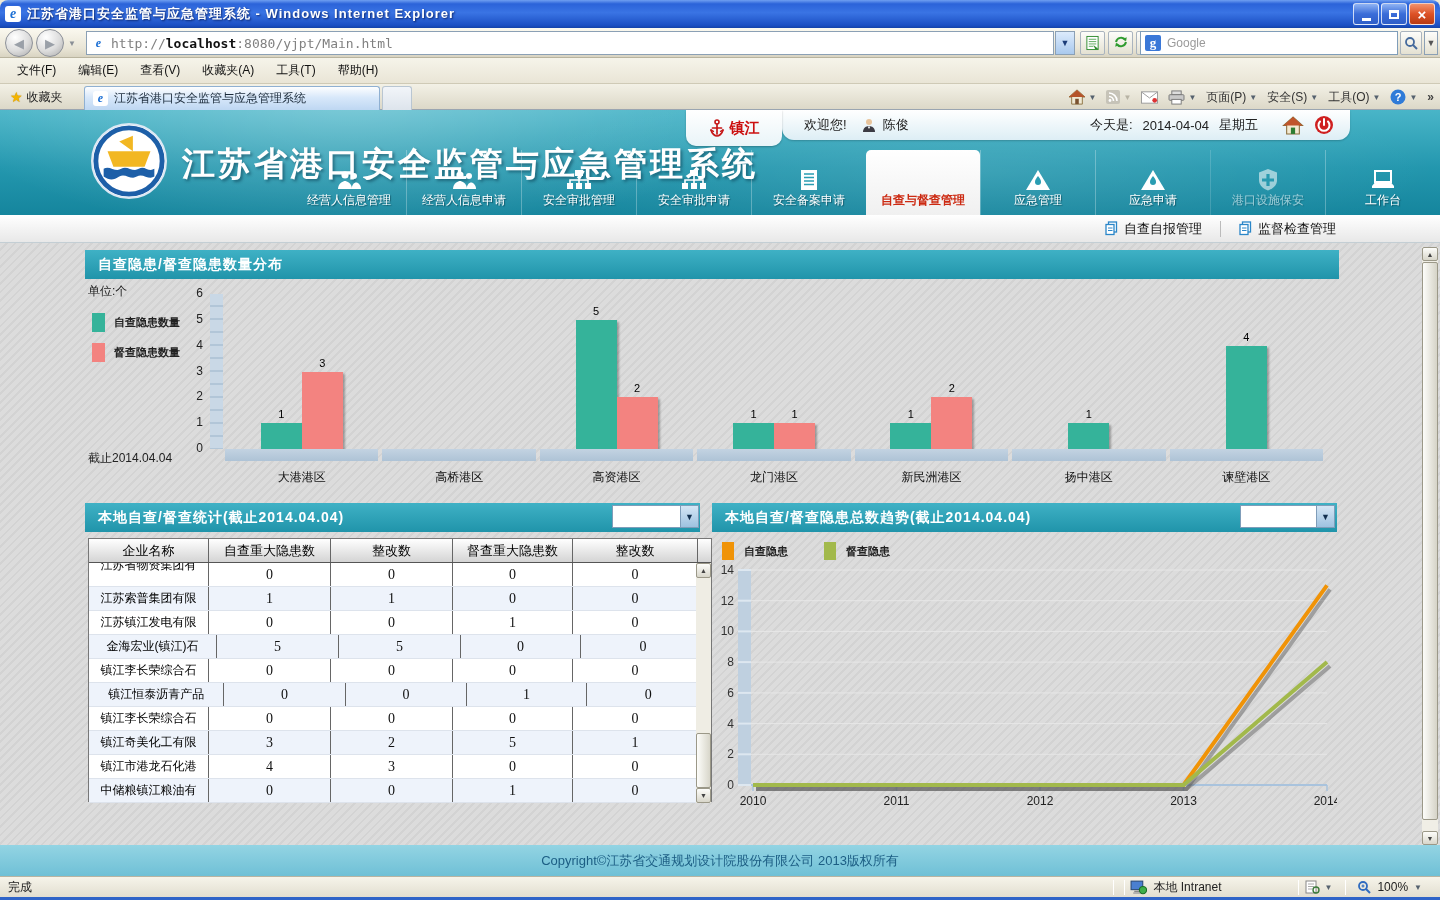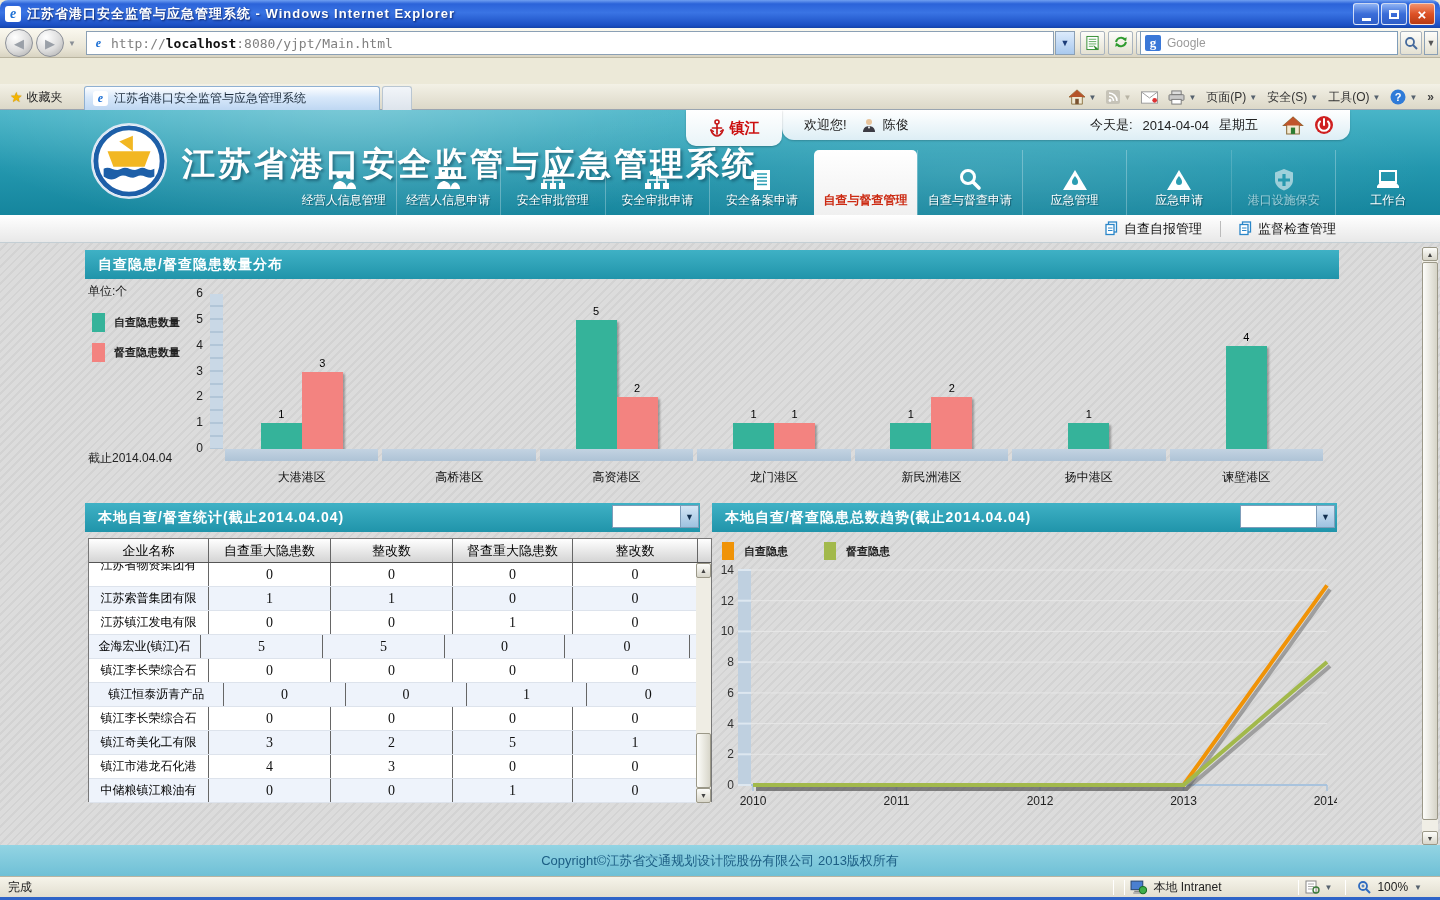--- a/index.html
+++ b/index.html
@@ -226,20 +226,28 @@
     </div>
     <span class="mini-btn" style="left:1400px;width:22px;">
       <svg width="14" height="14" viewBox="0 0 14 14">
           <circle cx="6" cy="6" r="4" fill="none" stroke="#456a9c" stroke-width="1.8"></circle>
           <path d="M9 9l4 4" stroke="#456a9c" stroke-width="2"></path>
         </svg>
     </span>
     <span class="dd-btn" style="position:absolute;left:1424px;top:3px;width:14px;height:24px;background:linear-gradient(180deg,#fdfdfa,#e4e1d2);color:#555;">▼</span>
   </div>
 
+  <div class="menubar">
+      <span class="menu-item">文件(F)</span>
+      <span class="menu-item">编辑(E)</span>
+      <span class="menu-item">查看(V)</span>
+      <span class="menu-item">收藏夹(A)</span>
+      <span class="menu-item">工具(T)</span>
+      <span class="menu-item">帮助(H)</span>
+    </div>
 
   <div class="favbar">
     <span class="fav-btn">
       <span class="star">★</span>
       <span>收藏夹</span>
     </span>
     <div class="tab">
       <span class="eicon" style="width:15px;height:15px;font-size:12px;">e</span>
       <span>江苏省港口安全监管与应急管理系统</span>
     </div>
@@ -406,29 +414,20 @@
             <span class="nav-icon">
               <svg width="26" height="26" viewBox="0 0 26 26">
                 <circle cx="11" cy="11" r="6.5" fill="none" stroke="#cc2a12" stroke-width="3"></circle>
                 <path d="M16 16l6 6" stroke="#cc2a12" stroke-width="3.6" stroke-linecap="round"></path>
               </svg>
             </span>
             <span class="nav-label">自查与督查管理</span>
           </div>
           <div class="nav-item ">
             <span class="nav-icon">
-              <svg width="26" height="26" viewBox="0 0 26 26">
-                <circle cx="11" cy="11" r="6.5" fill="none" stroke="#fff" stroke-width="3"></circle>
-                <path d="M16 16l6 6" stroke="#fff" stroke-width="3.6" stroke-linecap="round"></path>
-              </svg>
-            </span>
-            <span class="nav-label">自查与督查申请</span>
-          </div>
-          <div class="nav-item ">
-            <span class="nav-icon">
               <svg width="26" height="24" viewBox="0 0 26 24">
                 <path d="M13 2L25 22H1Z" fill="#fff"></path>
                 <path d="M13 8c2 2.5 3 4 3 6a3 3 0 0 1-6 0c0-2 1-3.5 3-6z" fill="#2a9db2"></path>
               </svg>
             </span>
             <span class="nav-label">应急管理</span>
           </div>
           <div class="nav-item ">
             <span class="nav-icon">
               <svg width="26" height="24" viewBox="0 0 26 24">
@@ -630,21 +629,21 @@
               <span class="t-num">0</span>
             </div>
             <div class="t-cell" style="width:120px;">
               <span class="t-num">1</span>
             </div>
             <div class="t-cell" style="width:125px;">
               <span class="t-num">0</span>
             </div>
           </div>
           <div class="t-row alt">
-            <div class="t-cell t-name" style="width:112px;">
+            <div class="t-cell t-name" style="width:128px;">
               <span>金海宏业(镇江)石</span>
             </div>
             <div class="t-cell" style="width:122px;">
               <span class="t-num">5</span>
             </div>
             <div class="t-cell" style="width:122px;">
               <span class="t-num">5</span>
             </div>
             <div class="t-cell" style="width:120px;">
               <span class="t-num">0</span>

